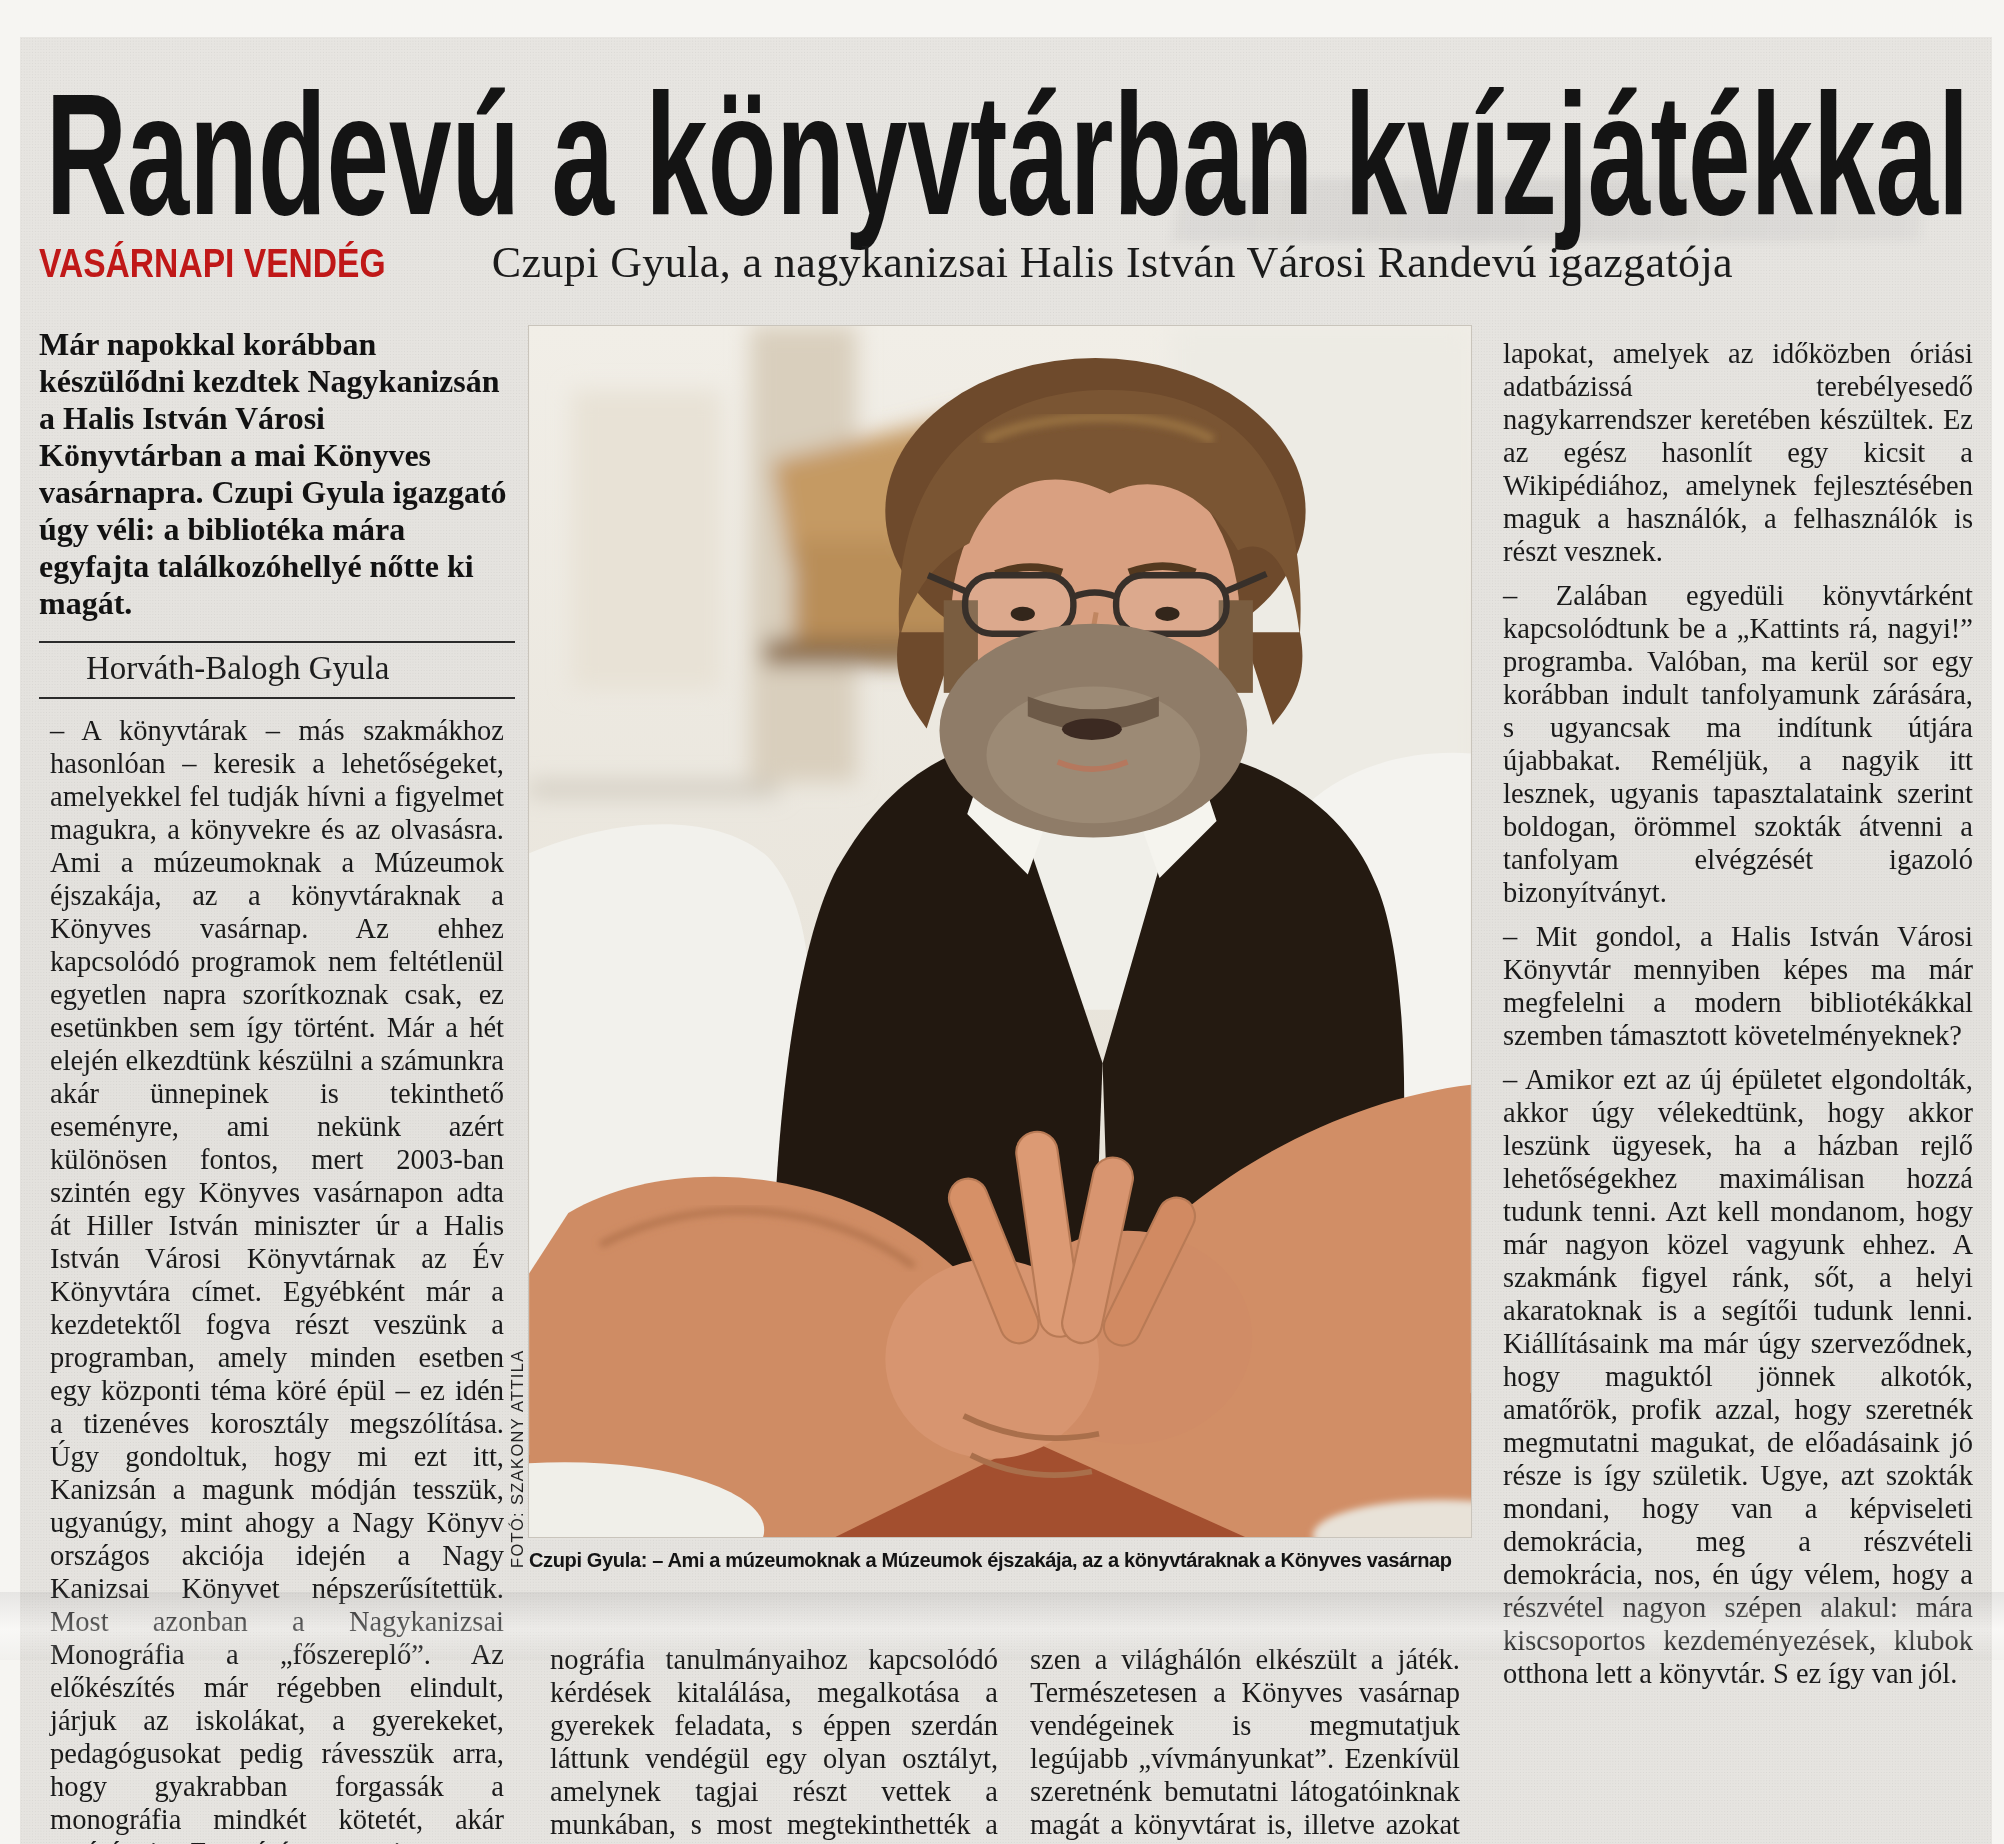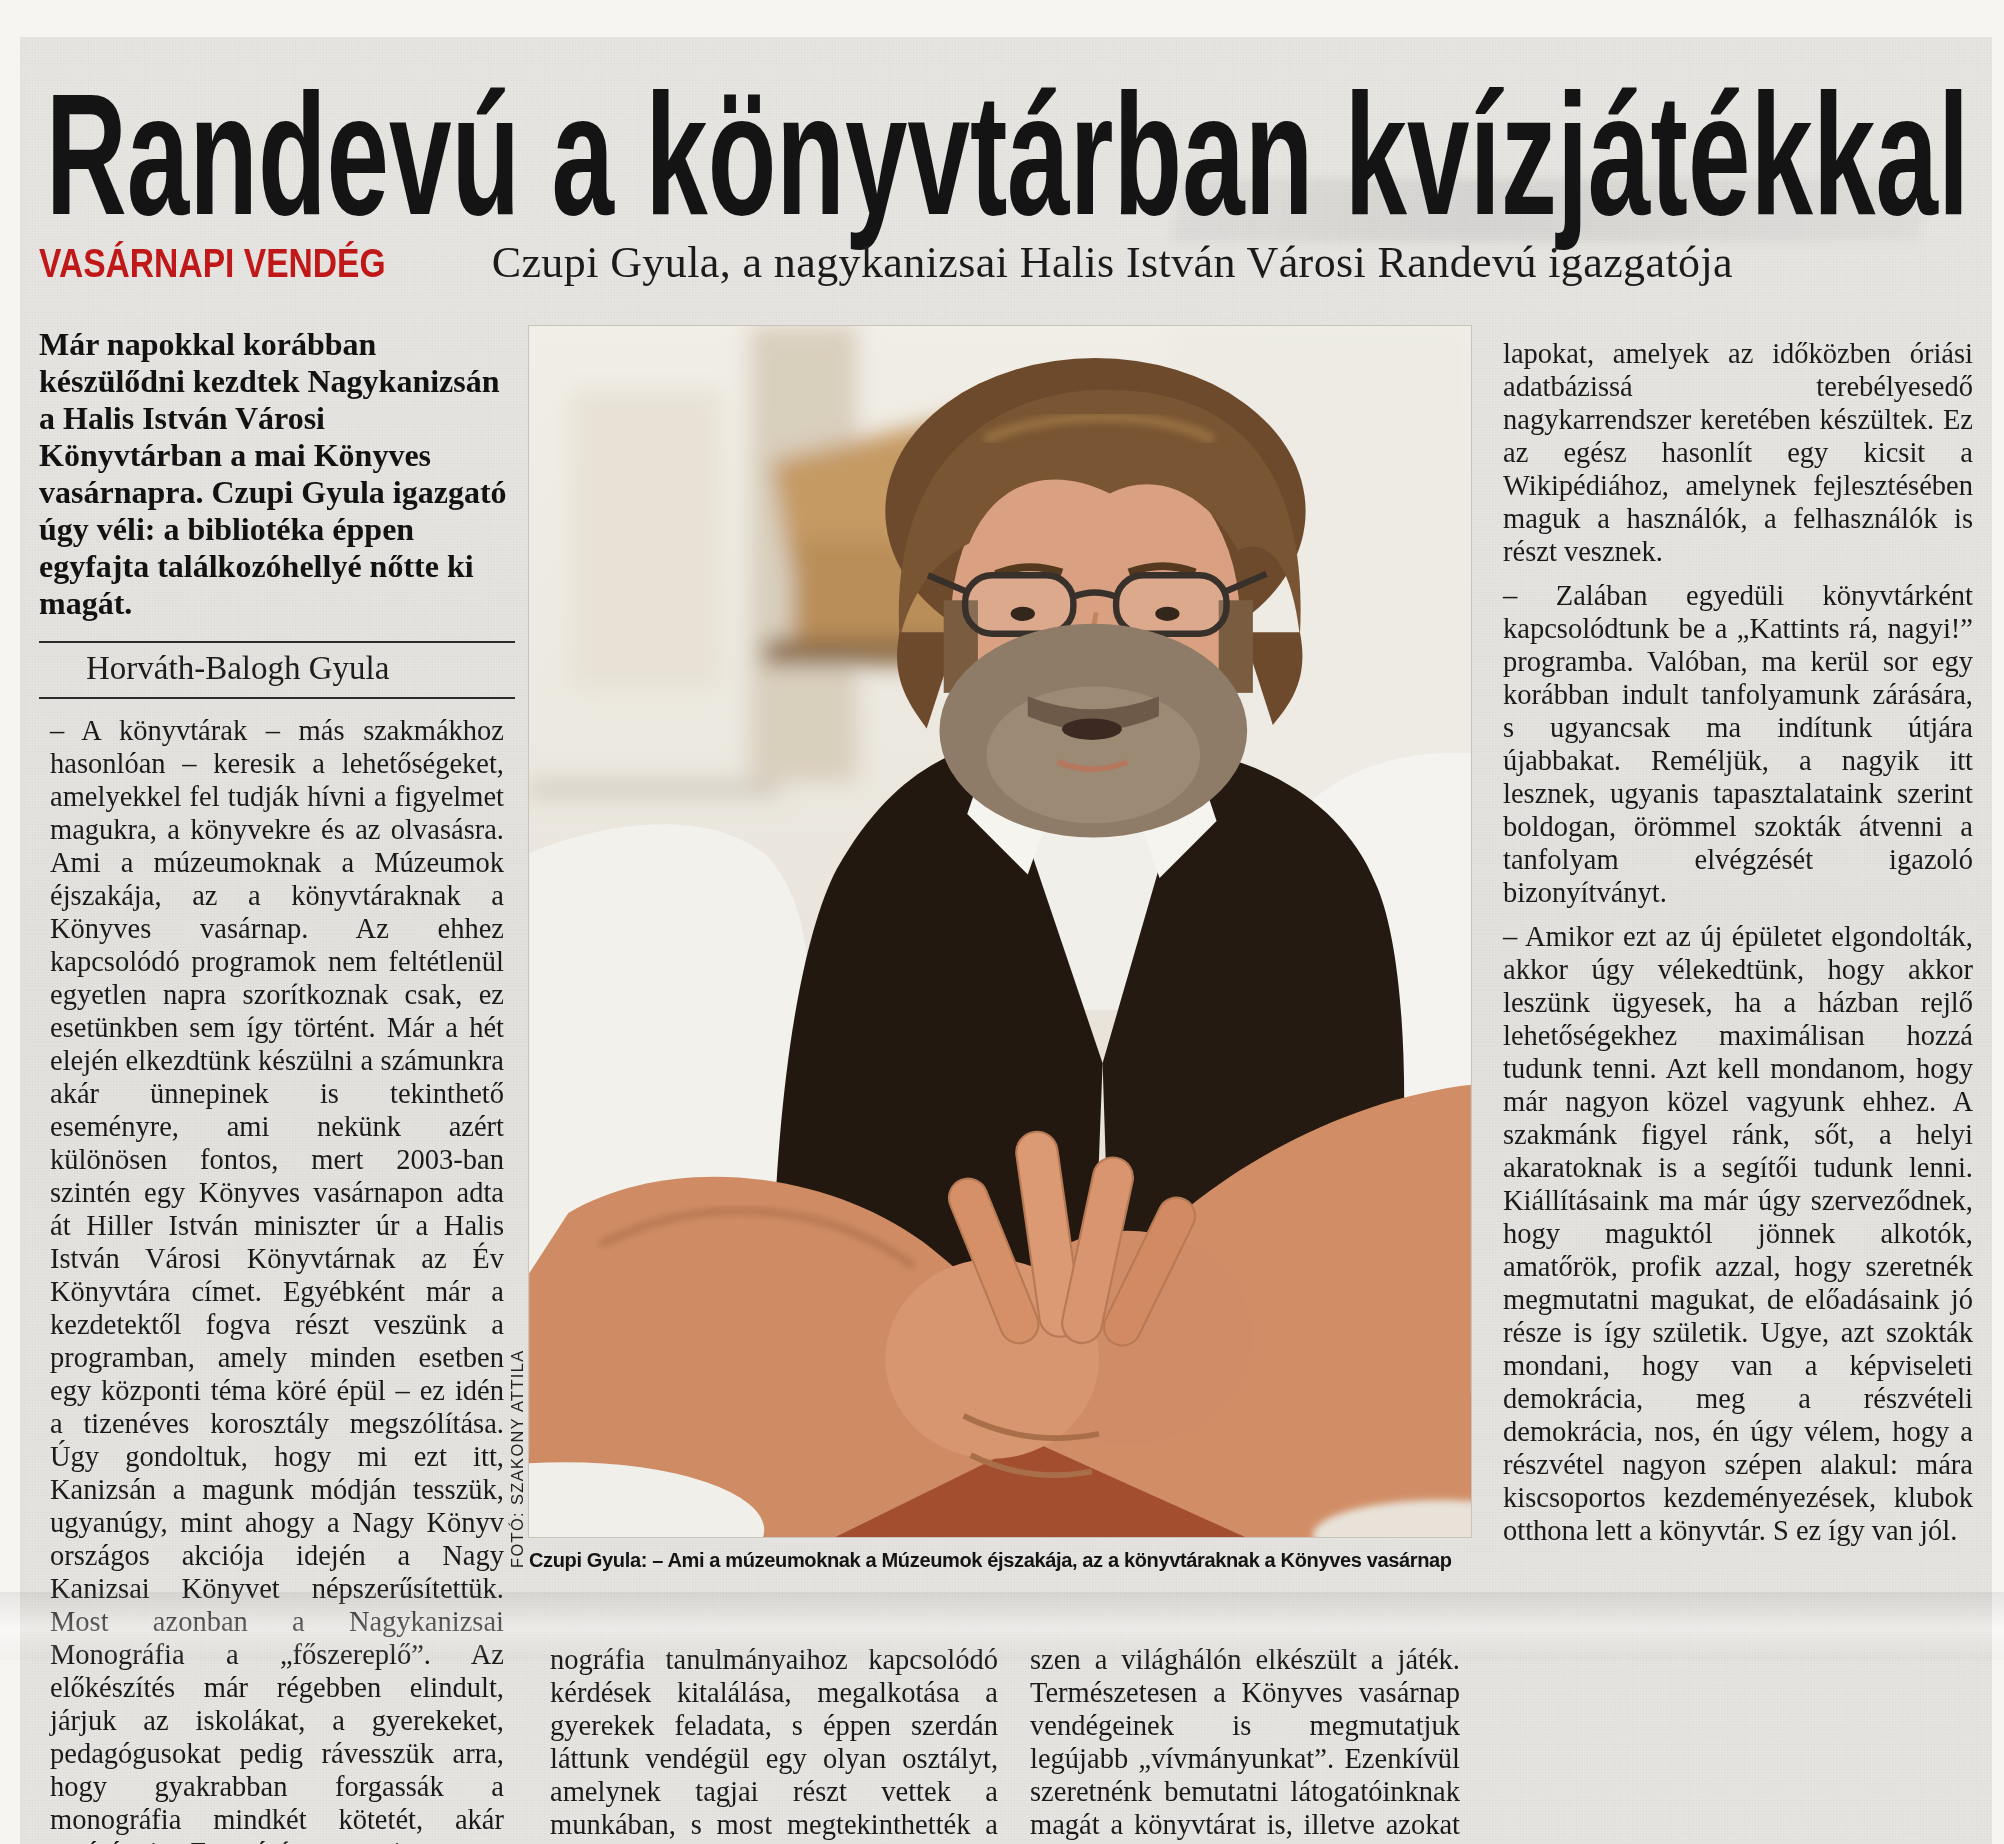--- a/index.html
+++ b/index.html
@@ -81,21 +81,21 @@
     <text x="8" y="238" textLength="2700" lengthAdjust="spacingAndGlyphs" font-family="Liberation Sans, sans-serif" font-weight="bold" font-size="242" fill="#141414">Randevú a könyvtárban kvízjátékkal</text>
   </svg>
 </div>
 
 <div class="kicker-row">
   <span class="kicker">VASÁRNAPI VENDÉG</span>
   <span class="subhead">Czupi Gyula, a nagykanizsai Halis István Városi Randevú igazgatója</span>
 </div>
 
 <div class="col col1">
-  <p class="lead">Már napokkal korábban készülődni kezdtek Nagykanizsán a Halis István Városi Könyvtárban a mai Könyves vasárnapra. Czupi Gyula igazgató úgy véli: a bibliotéka éppen egyfajta találkozóhellyé nőtte ki magát.</p>
+  <p class="lead">Már napokkal korábban készülődni kezdtek Nagykanizsán a Halis István Városi Könyvtárban a mai Könyves vasárnapra. Czupi Gyula igazgató úgy véli: a bibliotéka mára egyfajta találkozóhellyé nőtte ki magát.</p>
   <div class="byline-block">
     <span>Horváth-Balogh Gyula</span>
   </div>
   <div class="bodytext">
     <p>– A könyvtárak – más szakmákhoz hasonlóan – keresik a lehetőségeket, amelyekkel fel tudják hívni a figyelmet magukra, a könyvekre és az olvasásra. Ami a múzeumoknak a Múzeumok éjszakája, az a könyvtáraknak a Könyves vasárnap. Az ehhez kapcsolódó programok nem feltétlenül egyetlen napra szorítkoznak csak, ez esetünkben sem így történt. Már a hét elején elkezdtünk készülni a számunkra akár ünnepinek is tekinthető eseményre, ami nekünk azért különösen fontos, mert 2003-ban szintén egy Könyves vasárnapon adta át Hiller István miniszter úr a Halis István Városi Könyvtárnak az Év Könyvtára címet. Egyébként már a kezdetektől fogva részt veszünk a programban, amely minden esetben egy központi téma köré épül – ez idén a tizenéves korosztály megszólítása. Úgy gondoltuk, hogy mi ezt itt, Kanizsán a magunk módján tesszük, ugyanúgy, mint ahogy a Nagy Könyv országos akciója idején a Nagy Kanizsai Könyvet népszerűsítettük. Most azonban a Nagykanizsai Monográfia a „főszereplő”. Az előkészítés már régebben elindult, járjuk az iskolákat, a gyerekeket, pedagógusokat pedig rávesszük arra, hogy gyakrabban forgassák a monográfia mindkét kötetét, akár tanórán is. Erre építve egy internetes kvízjátékot készítünk, kicsit a „Legyen Ön is milliomos!” mintájára. A mo-</p>
   </div>
 </div>
 
 <figure class="photo">
   <svg width="942" height="1211" viewBox="0 0 1322 1700">
@@ -187,17 +187,18 @@
   <p>nográfia tanulmányaihoz kapcsolódó kérdések kitalálása, megalkotása a gyerekek feladata, s éppen szerdán láttunk vendégül egy olyan osztályt, amelynek tagjai részt vettek a munkában, s most megtekinthették a végeredményt, hi-</p>
 </div>
 
 <div class="col col3 bodytext">
   <p>szen a világhálón elkészült a játék. Természetesen a Könyves vasárnap vendégeinek is megmutatjuk legújabb „vívmányunkat”. Ezenkívül szeretnénk bemutatni látogatóinknak magát a könyvtárat is, illetve azokat a települési hon-</p>
 </div>
 
 <div class="col col4 bodytext">
   <p>lapokat, amelyek az időközben óriási adatbázissá terebélyesedő nagykarrendszer keretében készültek. Ez az egész hasonlít egy kicsit a Wikipédiához, amelynek fejlesztésében maguk a használók, a felhasználók is részt vesznek.</p>
   <p>– Zalában egyedüli könyvtárként kapcsolódtunk be a „Kattints rá, nagyi!” programba. Valóban, ma kerül sor egy korábban indult tanfolyamunk zárására, s ugyancsak ma indítunk útjára újabbakat. Reméljük, a nagyik itt lesznek, ugyanis tapasztalataink szerint boldogan, örömmel szokták átvenni a tanfolyam elvégzését igazoló bizonyítványt.</p>
+  <p>– Mit gondol, a Halis István Városi Könyvtár mennyiben képes ma már megfelelni a modern bibliotékákkal szemben támasztott követelményeknek?</p>
   <p>– Amikor ezt az új épületet elgondolták, akkor úgy vélekedtünk, hogy akkor leszünk ügyesek, ha a házban rejlő lehetőségekhez maximálisan hozzá tudunk tenni. Azt kell mondanom, hogy már nagyon közel vagyunk ehhez. A szakmánk figyel ránk, sőt, a helyi akaratoknak is a segítői tudunk lenni. Kiállításaink ma már úgy szerveződnek, hogy maguktól jönnek alkotók, amatőrök, profik azzal, hogy szeretnék megmutatni magukat, de előadásaink jó része is így születik. Ugye, azt szokták mondani, hogy van a képviseleti demokrácia, meg a részvételi demokrácia, nos, én úgy vélem, hogy a részvétel nagyon szépen alakul: mára kiscsoportos kezdeményezések, klubok otthona lett a könyvtár. S ez így van jól.</p>
 </div>
 
 <div class="crease"></div>
 
 
 </body></html>

